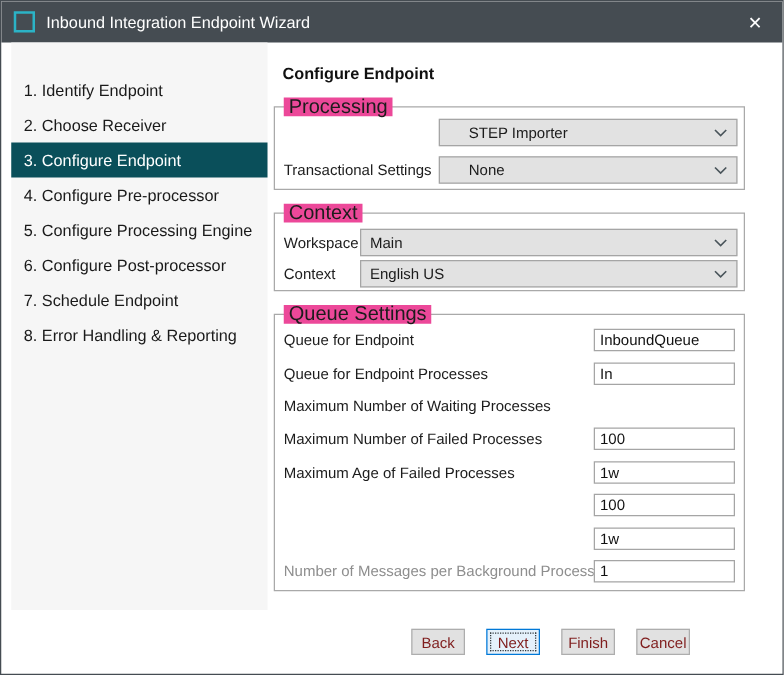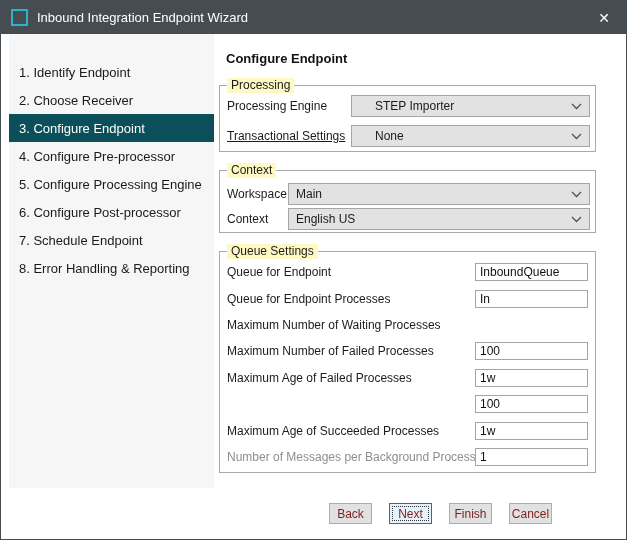--- a/index.html
+++ b/index.html
@@ -30,22 +30,22 @@
     padding-left:10px; font-size:13px; color:#1a1a1a; white-space:nowrap;
   }
   .side-item.selected { background:var(--selection_teal,#0a4f5a); color:#ffffff; }
   
   .page-title { position:absolute; left:225px; top:50px; font-size:13px; font-weight:bold; color:#111; }
   .group {
     position:absolute; left:218px; width:377px;
     border:1px solid #a9a9a9; box-sizing:border-box; background:#fff;
   }
   .group-legend {
-    position:absolute; top:-8px; left:7px; background:#fef9c3; padding:0 4px;
-    font-size:12px; line-height:15px; color:#1c1c1c; white-space:nowrap;
+    position:absolute; top:-8px; left:7px; background:#ec4899; padding:0 4px;
+    font-size:16px; line-height:15px; color:#1c1c1c; white-space:nowrap;
   }
   .g-processing { top:84px;  height:67px; }
   .g-context    { top:169px; height:63px; }
   .g-queue      { top:250px; height:222px; }
   .f-label {
     position:absolute; left:7px; font-size:12px; color:#1c1c1c;
     white-space:nowrap; line-height:22px;
   }
   .f-label.dim { color:#8e8e8e; }
   .dropdown {
@@ -115,30 +115,29 @@
       </div>
     <div class="side-item">
         <span>8. Error Handling &amp; Reporting</span>
       </div>
   </div>
 
   <div class="page-title">Configure Endpoint</div>
 
   <div class="group g-processing">
     <span class="group-legend">Processing</span>
-    <span class="f-label" style="top:9px;">Processing Engine</span>
     <div class="dropdown dd-wide" style="top:9px;">
       <span>STEP Importer</span>
       <span class="chev">
           <svg width="11" height="7" viewBox="0 0 11 7">
             <polyline points="1,1 5.5,5.5 10,1" fill="none" stroke="#49545a" stroke-width="1.3"></polyline>
           </svg>
         </span>
     </div>
-    <span class="f-label" style="top:39px;text-decoration:underline;">Transactional Settings</span>
+    <span class="f-label" style="top:39px;">Transactional Settings</span>
     <div class="dropdown dd-wide" style="top:39px;">
       <span>None</span>
       <span class="chev">
           <svg width="11" height="7" viewBox="0 0 11 7">
             <polyline points="1,1 5.5,5.5 10,1" fill="none" stroke="#49545a" stroke-width="1.3"></polyline>
           </svg>
         </span>
     </div>
   </div>
 
@@ -176,21 +175,20 @@
     <span class="f-label q-label qr2">Maximum Number of Waiting Processes</span>
 
     <span class="f-label q-label qr3">Maximum Number of Failed Processes</span>
     <input class="textbox qr3" value="100" style="">
 
     <span class="f-label q-label qr4">Maximum Age of Failed Processes</span>
     <input class="textbox qr4" value="1w" style="">
 
     <input class="textbox qr5" value="100" style="">
 
-    <span class="f-label q-label qr6">Maximum Age of Succeeded Processes</span>
     <input class="textbox qr6" value="1w" style="">
 
     <span class="f-label q-label qr7 dim">Number of Messages per Background Process</span>
     <input class="textbox qr7" value="1" style="">
   </div>
 
   <div class="btn-row">
     <button class="btn">Back</button>
     <button class="btn focused">Next</button>
     <button class="btn">Finish</button>

